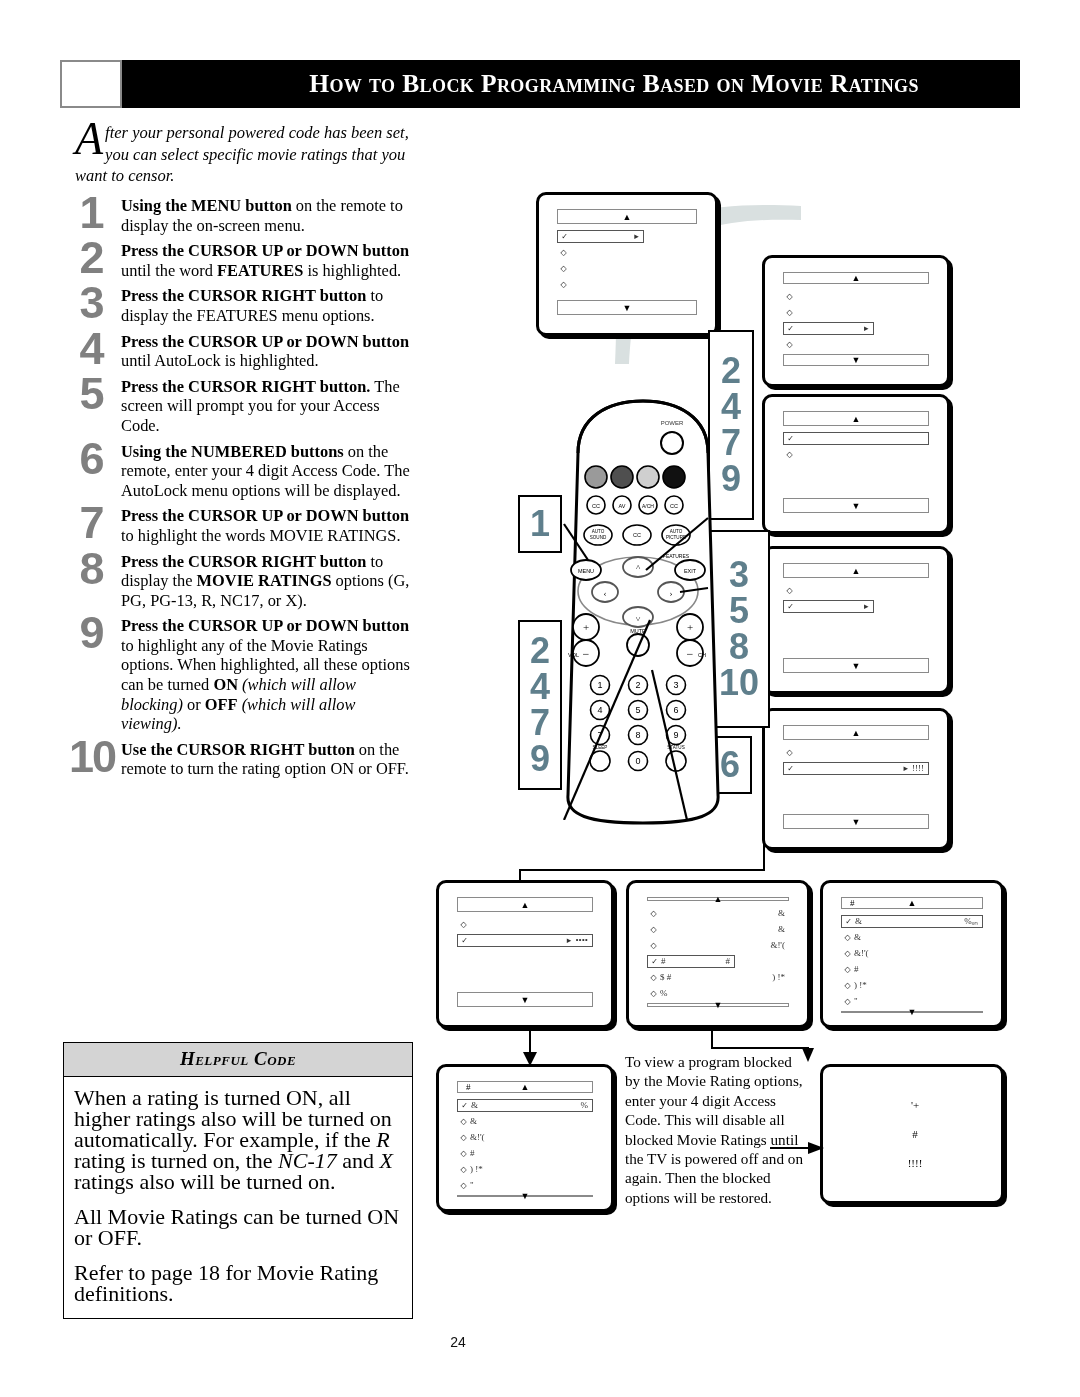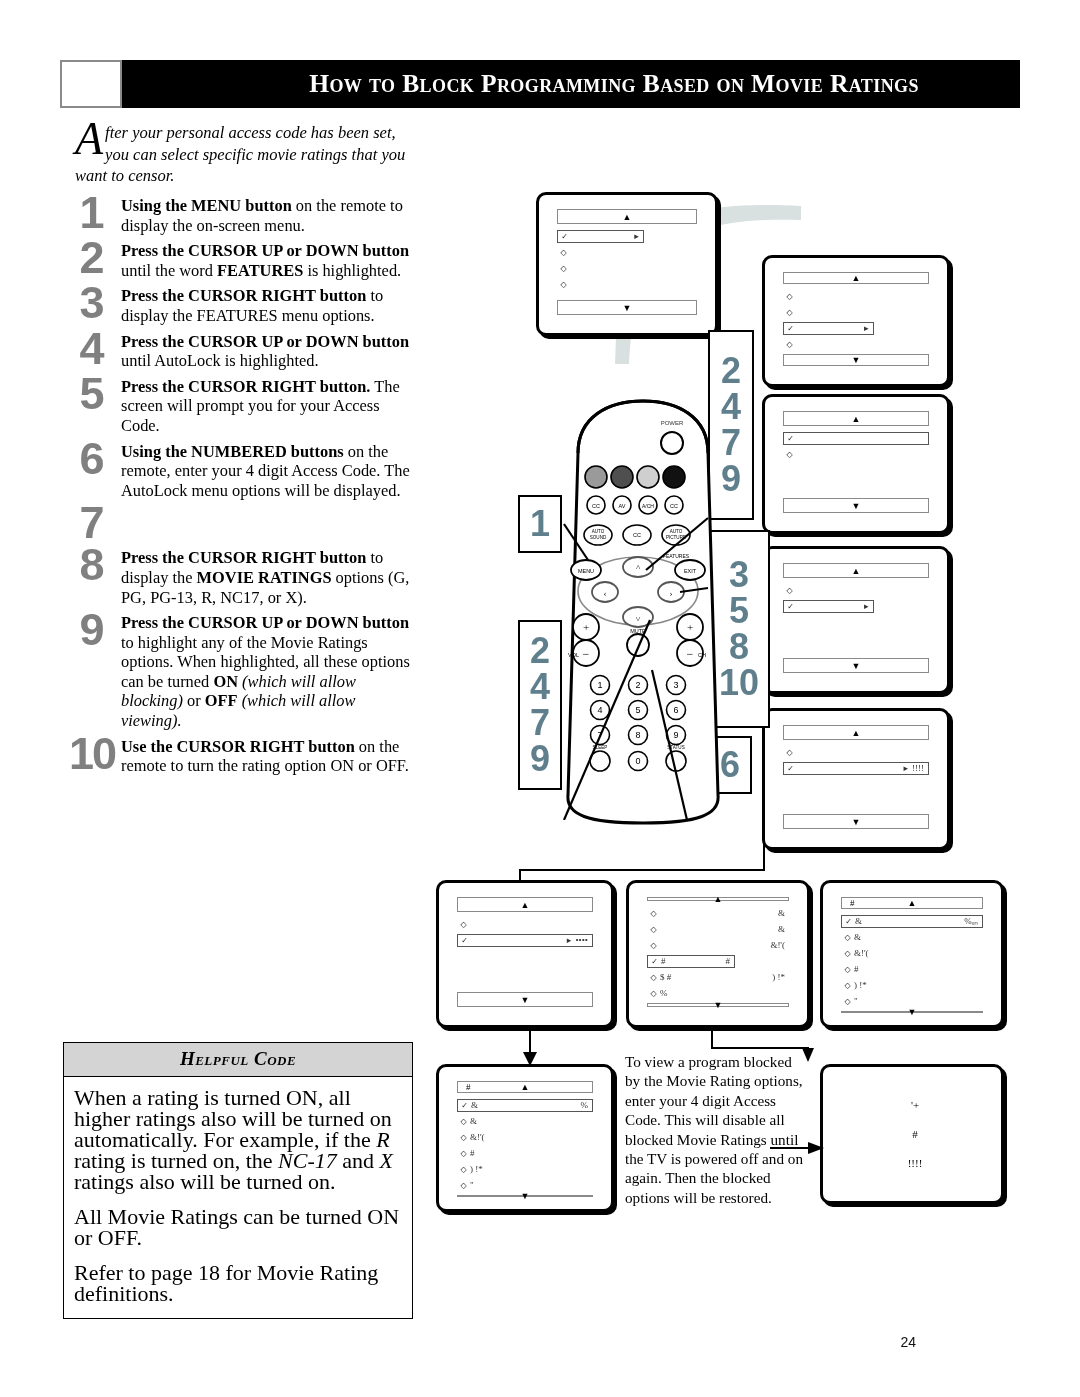--- a/index.html
+++ b/index.html
@@ -77,34 +77,34 @@
      align-items:center;justify-content:center;
      font-family:"Liberation Sans",sans-serif;font-weight:bold;
      color:#5f7f8c;line-height:1.0;}
   .callout span{display:block;}
 
   
   .remote-wrap{position:absolute;left:128px;top:215px;width:190px;height:420px;}
   .note-text{position:absolute;font-size:15.2px;line-height:19.4px;
      font-family:"Liberation Serif",serif;}
 
-  .pagenum{position:absolute;left:0;top:1334px;width:916px;text-align:right;
+  .pagenum{position:absolute;left:0;top:1334px;width:916px;text-align:center;
      font-family:"Liberation Sans",sans-serif;font-size:14px;color:#111;}
 
   svg{display:block;}
 </style>
 </head>
 <body>
 
 <div class="header-band"></div>
 <div class="header-white-box"></div>
 <div class="header-title">How to Block Programming Based on Movie Ratings</div>
 
 <div class="intro">
-  <span class="dropcap">A</span><span>fter your personal access code has been set, you can select specific movie ratings that you want to censor.</span>
+  <span class="dropcap">A</span><span>fter your personal powered code has been set, you can select specific movie ratings that you want to censor.</span>
 </div>
 
 <div class="steps" id="steps-container">
     <div class="step">
       <div class="step-num">1</div>
       <div class="step-body"><b>Using the MENU button</b> on the remote to display the on-screen menu.</div>
     </div>
     <div class="step">
       <div class="step-num">2</div>
       <div class="step-body"><b>Press the CURSOR UP or DOWN button</b> until the word <b>FEATURES</b> is highlighted.</div>
@@ -120,20 +120,21 @@
     <div class="step">
       <div class="step-num">5</div>
       <div class="step-body"><b>Press the CURSOR RIGHT button.</b> The screen will prompt you for your Access Code.</div>
     </div>
     <div class="step">
       <div class="step-num">6</div>
       <div class="step-body"><b>Using the NUMBERED buttons</b> on the remote, enter your 4 digit Access Code. The AutoLock menu options will be displayed.</div>
     </div>
     <div class="step">
       <div class="step-num">7</div>
+      <div class="step-body"><b>Press the CURSOR UP or DOWN button</b> to highlight the words MOVIE RATINGS.</div>
     </div>
     <div class="step">
       <div class="step-num">8</div>
       <div class="step-body"><b>Press the CURSOR RIGHT button</b> to display the <b>MOVIE RATINGS</b> options (G, PG, PG-13, R, NC17, or X).</div>
     </div>
     <div class="step">
       <div class="step-num">9</div>
       <div class="step-body"><b>Press the CURSOR UP or DOWN button</b> to highlight any of the Movie Ratings options. When highlighted, all these options can be turned <b>ON</b> <i>(which will allow blocking)</i> or <b>OFF</b> <i>(which will allow viewing).</i></div>
     </div>
     <div class="step">

